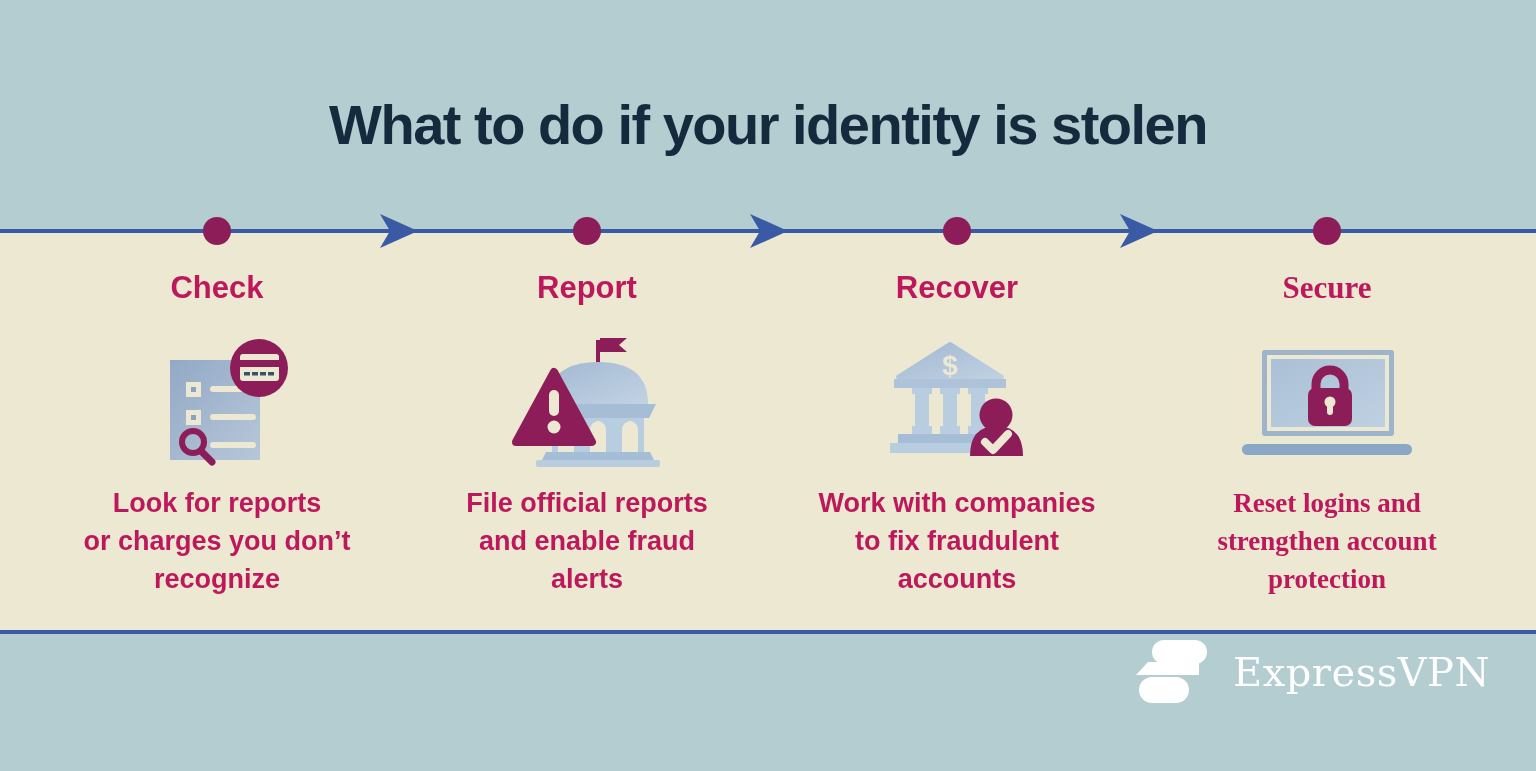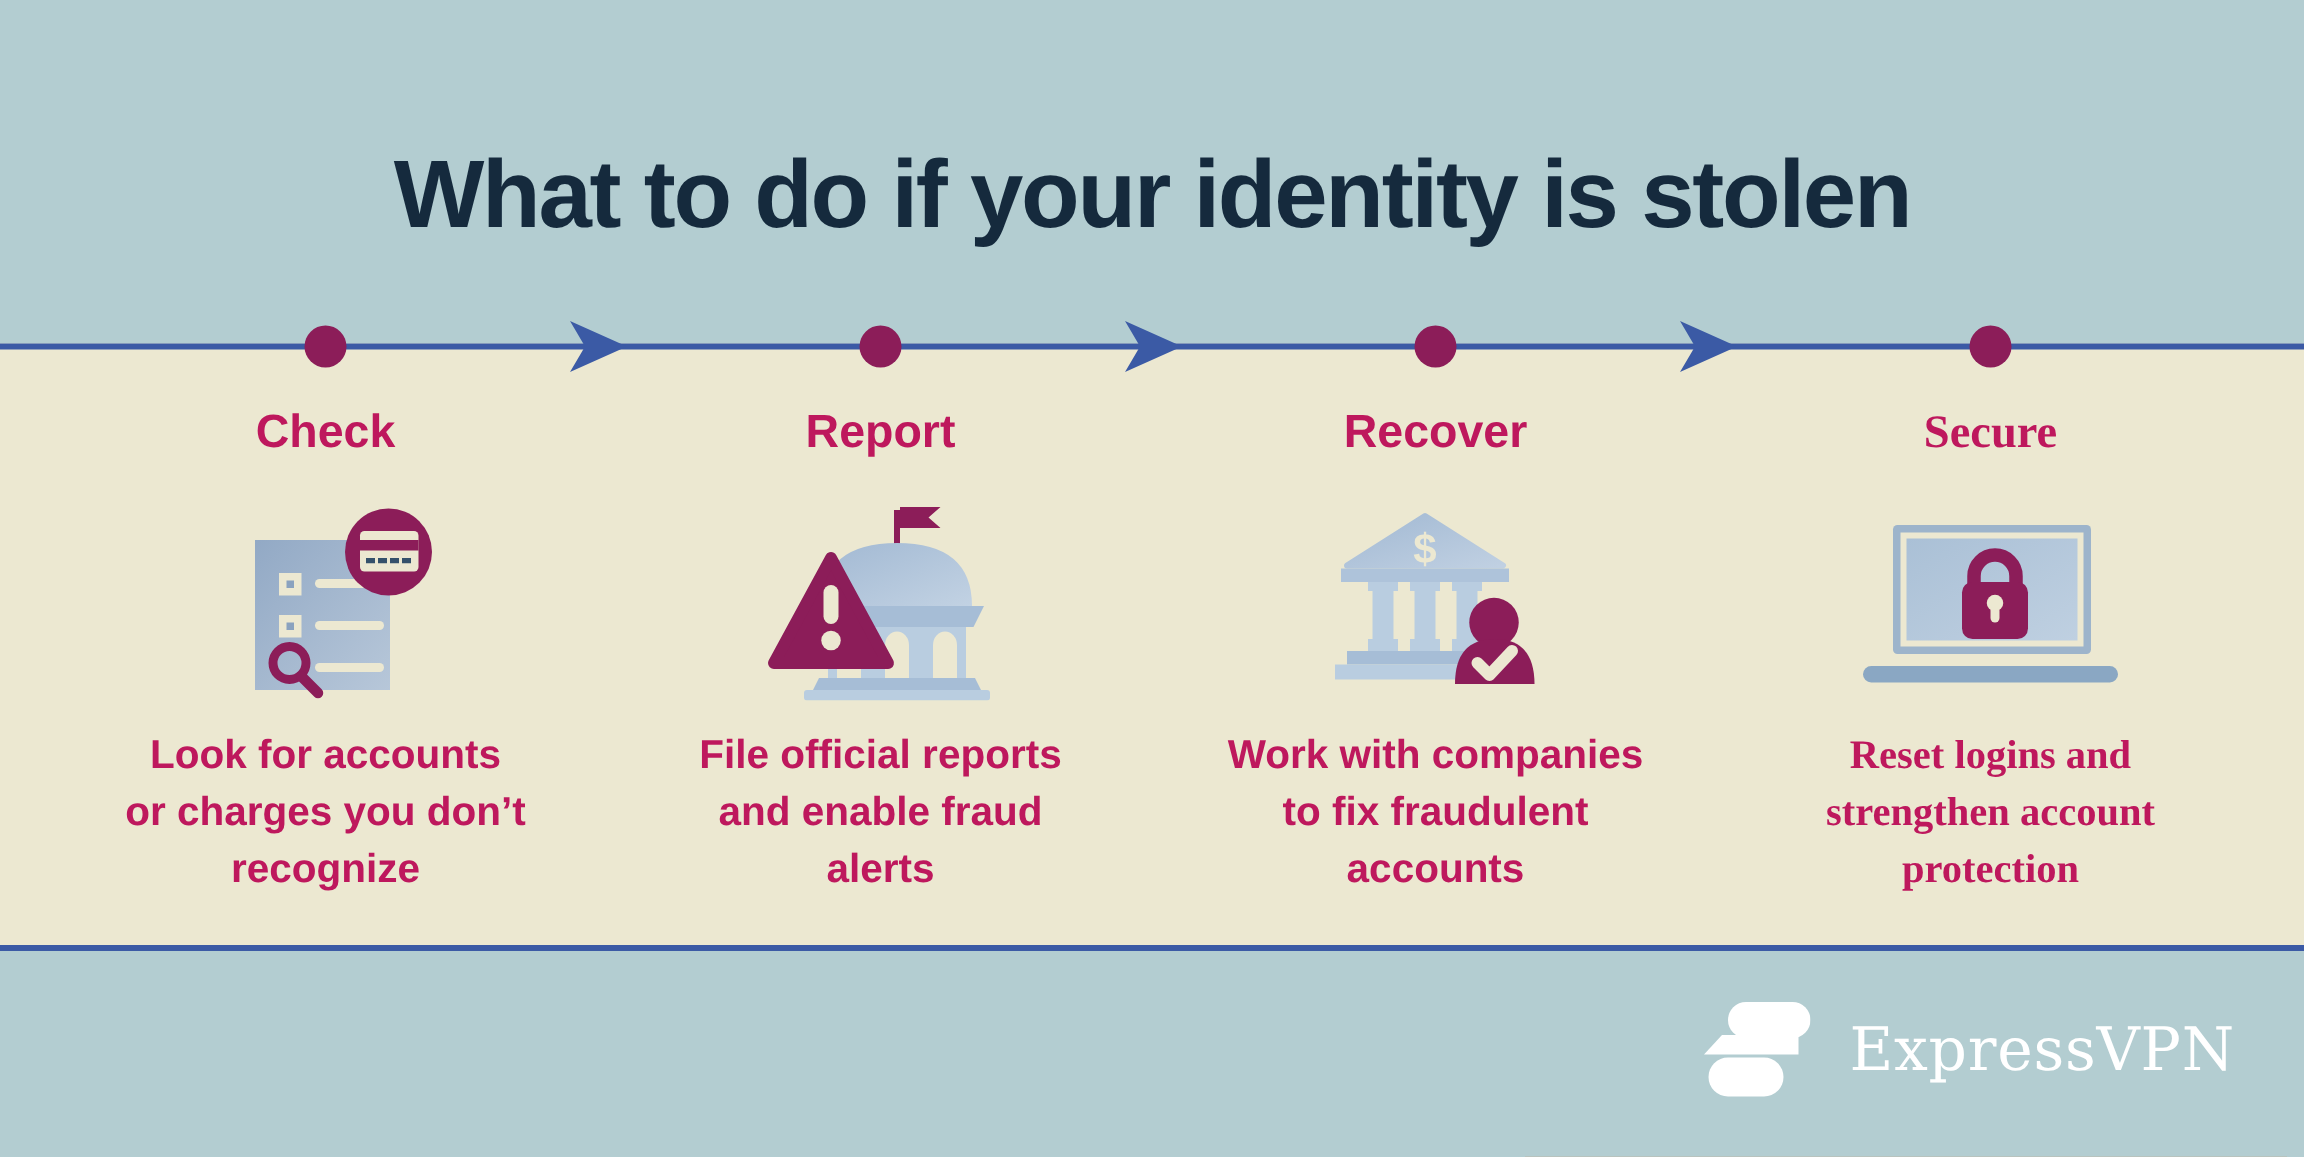--- a/index.html
+++ b/index.html
@@ -22,21 +22,21 @@
   }
   .rule {
     position: absolute; left: 0; width: 100%; height: 4px;
     background: #3b5aa5;
   }
   .rule-top { top: 229px; }
   .rule-bottom { top: 630px; }
   .main-title {
     position: absolute; left: 0; top: 92px; width: 100%;
     text-align: center;
-    font-size: 64px; font-weight: 700; letter-spacing: -1.5px;
+    font-size: 56px; font-weight: 700; letter-spacing: -1.5px;
     color: #152a3d;
   }
   .timeline-dot {
     position: absolute; top: 217px; width: 28px; height: 28px;
     margin-left: -14px; border-radius: 50%;
     background: #8c1d59;
   }
   .timeline-arrow {
     position: absolute; top: 214px; margin-left: -19px;
     width: 38px; height: 34px;
@@ -55,21 +55,21 @@
   .step-col .step-desc {
     margin-top: 12px;
     font-size: 27px; font-weight: 600; line-height: 38px;
     white-space: pre-line;
   }
   .col-1 { left: 37px; }
   .col-2 { left: 407px; }
   .col-3 { left: 777px; }
   .col-4 { left: 1147px; font-family: Liberation Serif, serif; }
   .brand-lockup {
-    position: absolute; top: 668px; right: 46px;
+    position: absolute; top: 640px; right: 46px;
     display: flex; align-items: center; gap: 26px;
   }
   .brand-wordmark {
     font-family: "DejaVu Serif", "Liberation Serif", serif;
     font-size: 40px; color: #ffffff; letter-spacing: 0.5px;
     line-height: 65px;
   }
 </style>
 </head>
 <body>
@@ -120,21 +120,21 @@
         <line x1="59" y1="119" x2="70" y2="130" stroke="#8c1d59" stroke-width="7" stroke-linecap="round"></line>
         <circle cx="117" cy="36" r="29" fill="#8c1d59"></circle>
         <rect x="98" y="22" width="39" height="27" rx="3" fill="#ece8d1"></rect>
         <rect x="98" y="28" width="39" height="7" fill="#8c1d59"></rect>
         <rect x="102" y="40" width="6" height="3.5" fill="#35516b"></rect>
         <rect x="110" y="40" width="6" height="3.5" fill="#35516b"></rect>
         <rect x="118" y="40" width="6" height="3.5" fill="#35516b"></rect>
         <rect x="126" y="40" width="6" height="3.5" fill="#35516b"></rect>
       </svg>
     </div>
-    <div class="step-desc">Look for accounts
+    <div class="step-desc">Look for reports
 or charges you don’t
 recognize</div>
   </div>
 
   <div class="step-col col-3">
     <div class="step-label">Recover</div>
     <div class="step-icon-wrap">
       <svg width="150" height="135" viewBox="0 0 150 135">
         <defs>
           <linearGradient id="bankGrad" x1="0" y1="0" x2="1" y2="1">

